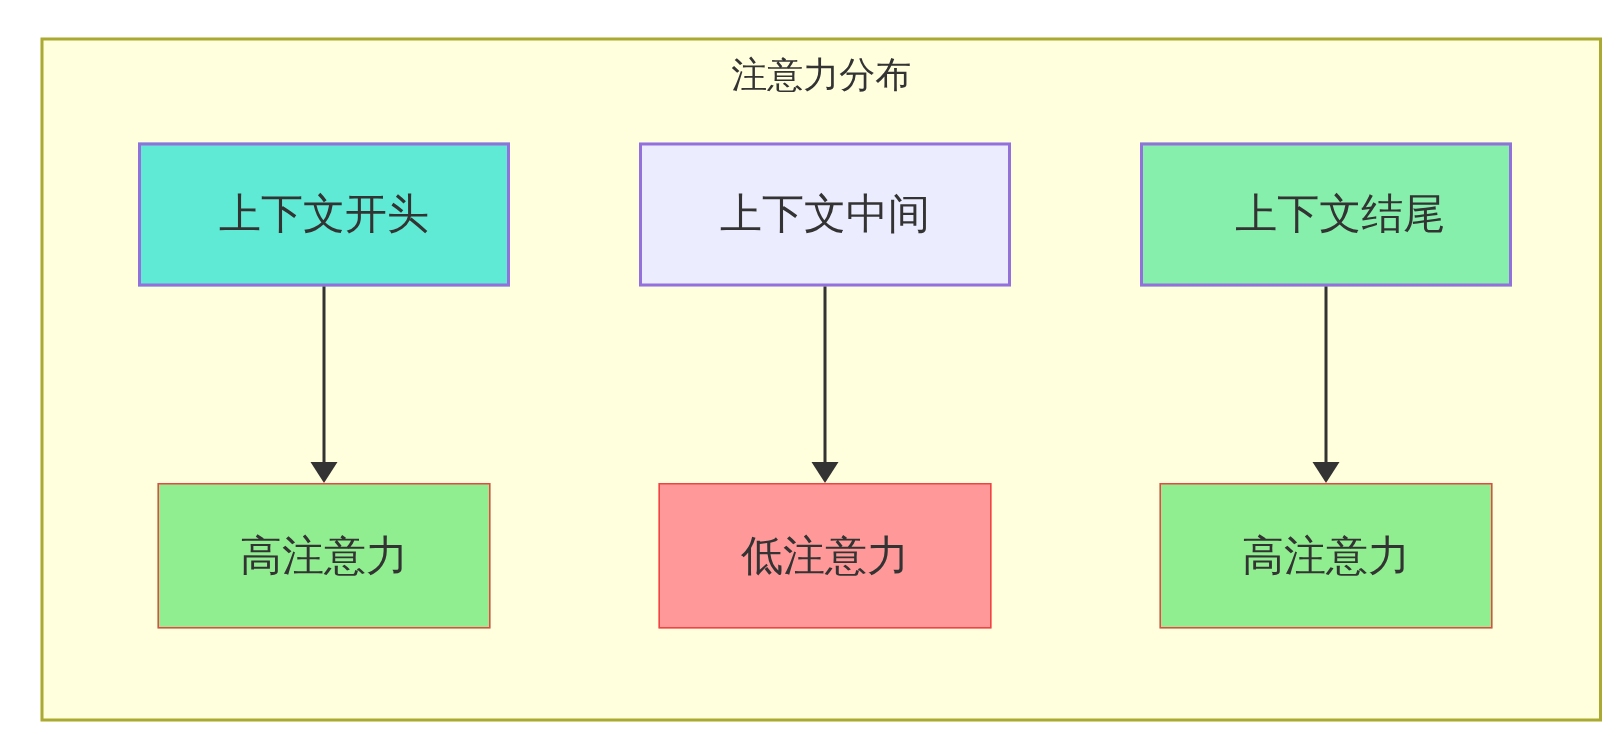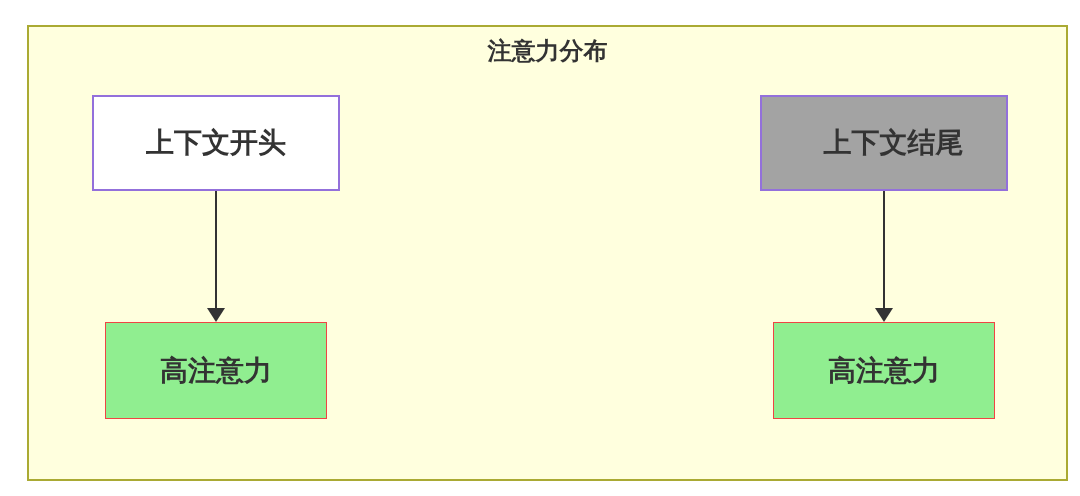--- a/index.html
+++ b/index.html
@@ -2,21 +2,21 @@
 <html><head>
 <meta charset="utf-8">
 <style>
   * { margin: 0; padding: 0; box-sizing: border-box; }
   html, body {
     width: 1080px; height: 496px;
     background: #ffffff;
     font-family: "Liberation Sans", "DejaVu Sans", sans-serif;
     overflow: hidden;
   }
-  .stage { position: relative; width: 1080px; height: 496px; font-weight: bold; }
+  .stage { position: relative; width: 1080px; height: 496px; }
 
   .panel {
     position: absolute;
     left: 27px; top: 25px;
     width: 1041px; height: 456px;
     background: #ffffde;
     border: 2px solid #aaaa33;
   }
 
   .title {
@@ -79,35 +79,47 @@
 </style>
 </head>
 <body>
 
 <div class="stage">
   <div class="panel" style="background: rgb(255, 255, 222);">
 
     <div class="title">注意力分布</div>
 
     <div class="column col-0">
-      <div class="node source" style="background: #ffffff;">
+      <div class="node source" style="background: #5eead4;">
         <span>上下文开头</span>
       </div>
       <div class="arrow">
         <div class="arrow-line"></div>
         <div class="arrow-head"></div>
       </div>
       <div class="node target" style="background: rgb(144, 238, 144);">
         <span>高注意力</span>
       </div>
     </div>
 
+    <div class="column col-1">
+      <div class="node source" style="background: rgb(236, 236, 255);">
+        <span>上下文中间</span>
+      </div>
+      <div class="arrow">
+        <div class="arrow-line"></div>
+        <div class="arrow-head"></div>
+      </div>
+      <div class="node target" style="background: rgb(255, 153, 153);">
+        <span>低注意力</span>
+      </div>
+    </div>
 
     <div class="column col-2">
-      <div class="node source" style="background: #a3a3a3; padding-left: 19px;">
+      <div class="node source" style="background: #86efac; padding-left: 19px;">
         <span>上下文结尾</span>
       </div>
       <div class="arrow">
         <div class="arrow-line"></div>
         <div class="arrow-head"></div>
       </div>
       <div class="node target" style="background: rgb(144, 238, 144);">
         <span>高注意力</span>
       </div>
     </div>

